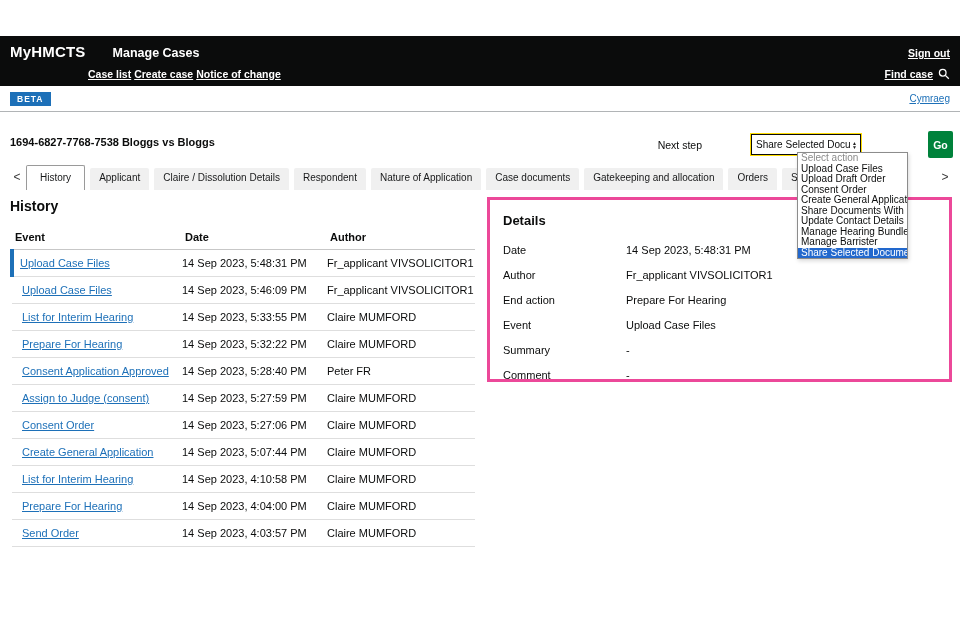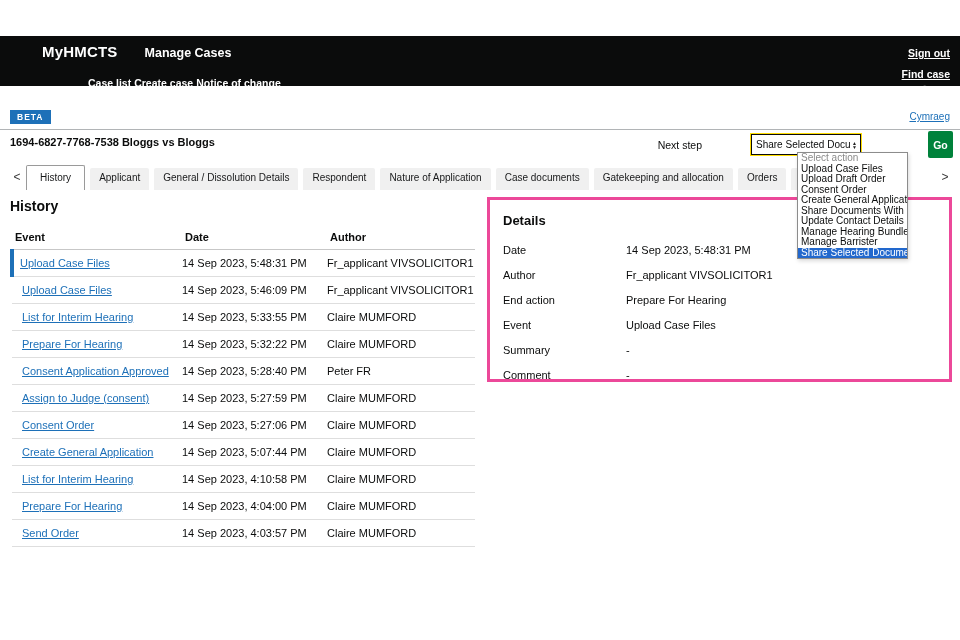--- a/index.html
+++ b/index.html
@@ -2,32 +2,32 @@
 <html><head>
 <meta charset="utf-8">
 <style>
   * { margin:0; padding:0; box-sizing:border-box; }
   html,body { background:#fff; }
   body { font-family:"Liberation Sans", sans-serif; color:#0b0c0c; }
   .page { position:relative; width:960px; height:640px; background:#fff; overflow:hidden; }
 
   
   .hdr { position:absolute; top:36px; left:0; right:0; height:50px; background:#0b0c0c; color:#fff; }
-  .hdr-row1 { display:flex; align-items:baseline; padding:7px 10px 0 10px;margin-left:32px; }
+  .hdr-row1 { display:flex; align-items:baseline; padding:7px 10px 0 10px; }
   .brand { font-size:15px; font-weight:bold; letter-spacing:.2px; }
   .app-title { font-size:12.5px; font-weight:bold; margin-left:27px; }
   .hdr-spacer { flex:1; }
   .hdr-link { color:#fff; font-size:10.5px; font-weight:bold; text-decoration:underline; cursor:pointer; }
   .hdr-row2 { display:flex; align-items:center; padding:8px 10px 0 88px; }
   .hdr-nav { display:flex; gap:3px; }
-  .findcase-wrap { display:flex; align-items:center; gap:5px;flex-direction:column; }
+  .findcase-wrap { display:flex; align-items:center; gap:5px; }
   .search-icon { display:inline-flex; }
 
   
-  .phase { position:absolute; top:104px; left:0; right:0; height:26px; border-bottom:1px solid #b1b4b6;
+  .phase { position:absolute; top:86px; left:0; right:0; height:26px; border-bottom:1px solid #b1b4b6;
            display:flex; align-items:center; padding:0 10px; background:#fff; }
   .beta-badge { background:#1d70b8; color:#fff; font-size:8.5px; font-weight:bold; letter-spacing:1px;
                 padding:2px 7px; margin-right:9px; }
   .phase-text { font-size:10px; color:#0b0c0c; }
   .phase-text a, .link-blue { color:#1d70b8; text-decoration:underline; cursor:pointer; }
   .phase-spacer { flex:1; }
   .cymraeg { font-size:10px; }
 
   
   .case-title { position:absolute; left:10px; top:136px; font-size:11px; font-weight:bold; }
@@ -129,21 +129,21 @@
     </div>
     <button class="go-btn">Go</button>
   </div>
 
   <div class="tabs">
     <span class="tab-scroll">&lt;</span>
     <div class="tab-list">
 
     <div class="tab active">History</div>
         <div class="tab">Applicant</div>
-        <div class="tab">General / Dissolution Details</div>
+        <div class="tab">Claire / Dissolution Details</div>
         <div class="tab">Respondent</div>
         <div class="tab">Nature of Application</div>
         <div class="tab">Case documents</div>
         <div class="tab">Gatekeeping and allocation</div>
         <div class="tab">Orders</div>
         <div class="tab">Scheduling and Lis</div>
       </div>
     <span class="tab-scroll">&gt;</span>
   </div>
 

